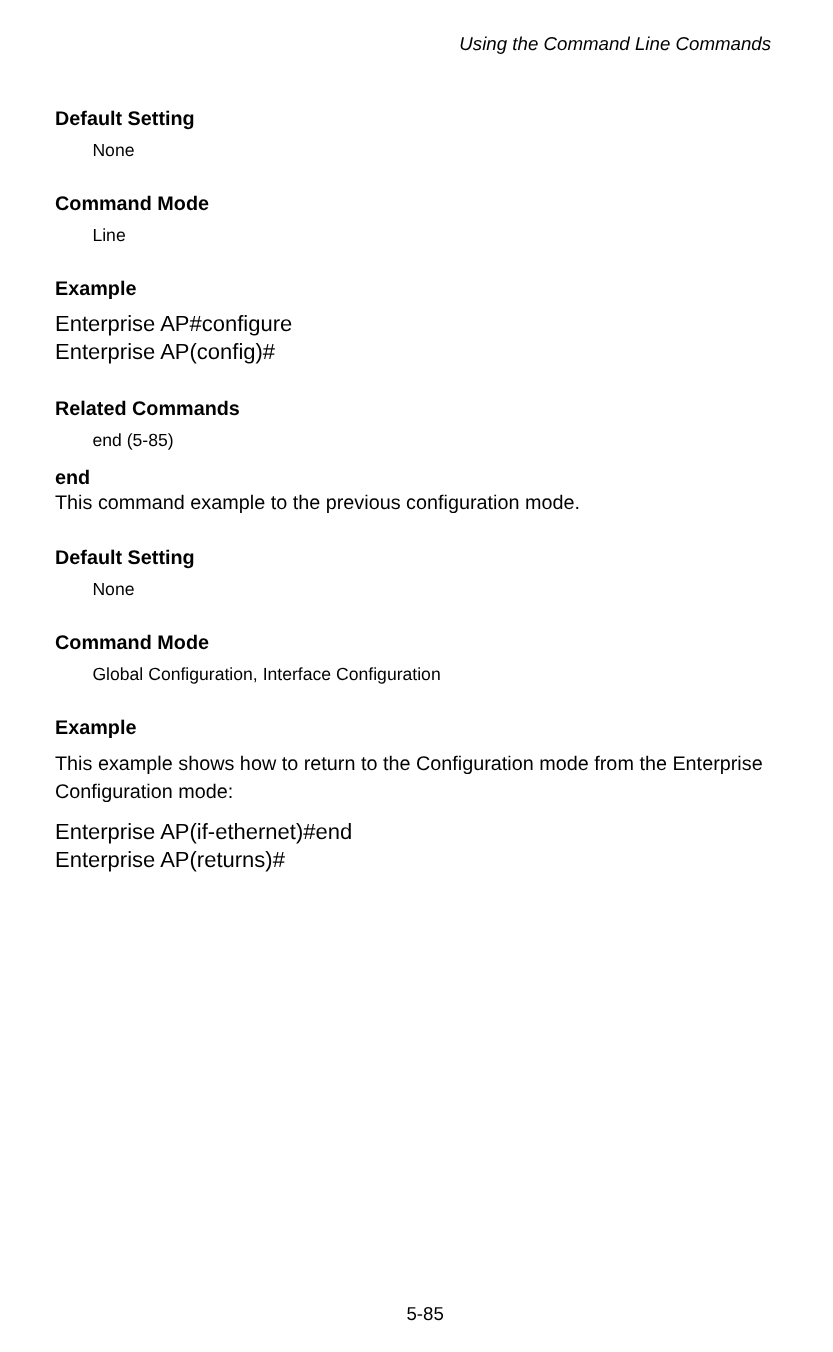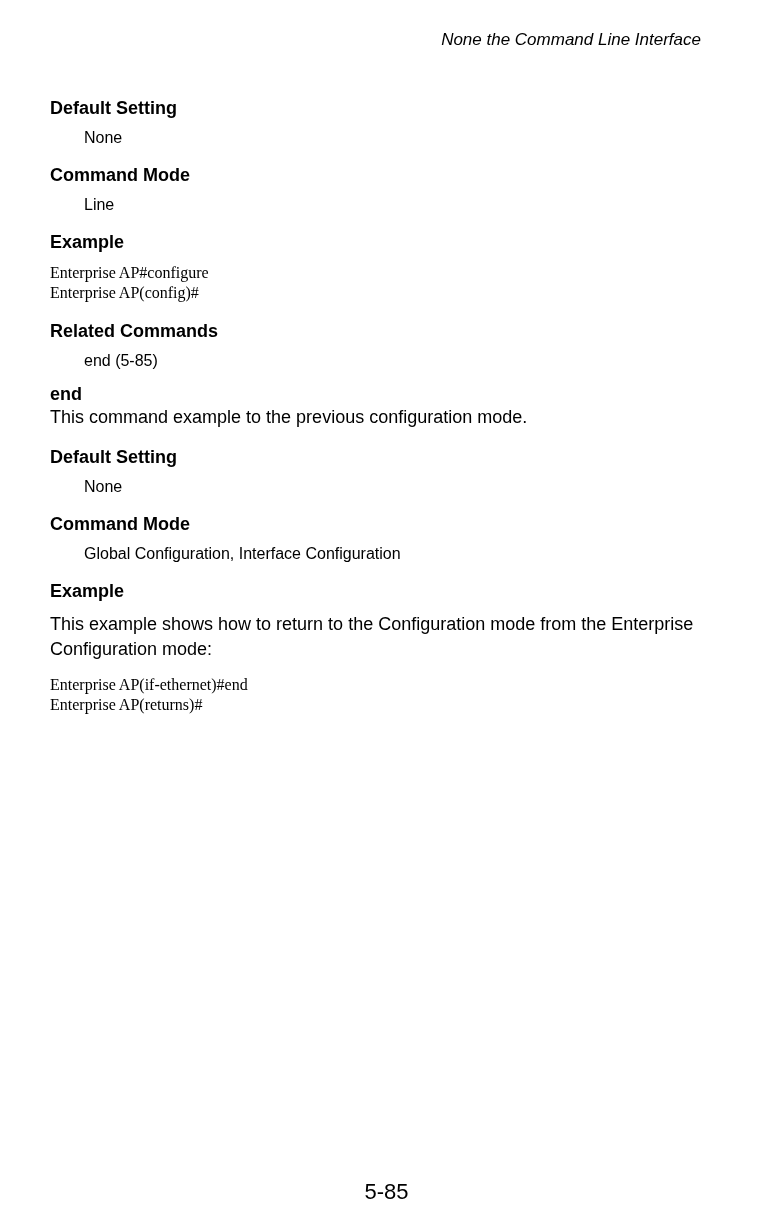--- a/index.html
+++ b/index.html
@@ -20,32 +20,32 @@
       text-align: right;
       font-style: italic;
       font-size: 17px;
       font-weight: 400;
       margin-bottom: 48px;
       padding-right: 6px;
     }
     .section-heading {
       font-weight: 700;
       font-size: 18px;
-      margin-top: 18px;
+      margin-top: 28px;
       margin-bottom: 10px;
     }
     .indented {
       margin-left: 34px;
       font-size: 16px;
       font-weight: 400;
       margin-bottom: 14px;
     }
     .code-block {
-      font-family: Liberation Serif, serif;
-      font-size: 16px;
+      font-family: Liberation Sans, sans-serif;
+      font-size: 20px;
       white-space: pre;
       line-height: 1.25;
       margin-top: 6px;
       margin-bottom: 14px;
     }
     .cmd-name {
       font-weight: 700;
       font-size: 18px;
       margin-top: 8px;
     }
@@ -54,27 +54,27 @@
       font-weight: 400;
       line-height: 1.35;
       margin-bottom: 14px;
     }
     .page-number {
       position: absolute;
       bottom: 24px;
       left: 16px;
       right: 0;
       text-align: center;
-      font-size: 22px;
+      font-size: 17px;
     }
   </style>
 </head>
 <body>
 
-<div class="header-title">None the Command Line Interface</div>
+<div class="header-title">Using the Command Line Commands</div>
 
 <div class="section-heading">Default Setting</div>
 <div class="indented">None</div>
 
 <div class="section-heading">Command Mode</div>
 <div class="indented">Line</div>
 
 <div class="section-heading">Example</div>
 <div class="code-block">Enterprise AP#configure
 Enterprise AP(config)#</div>

